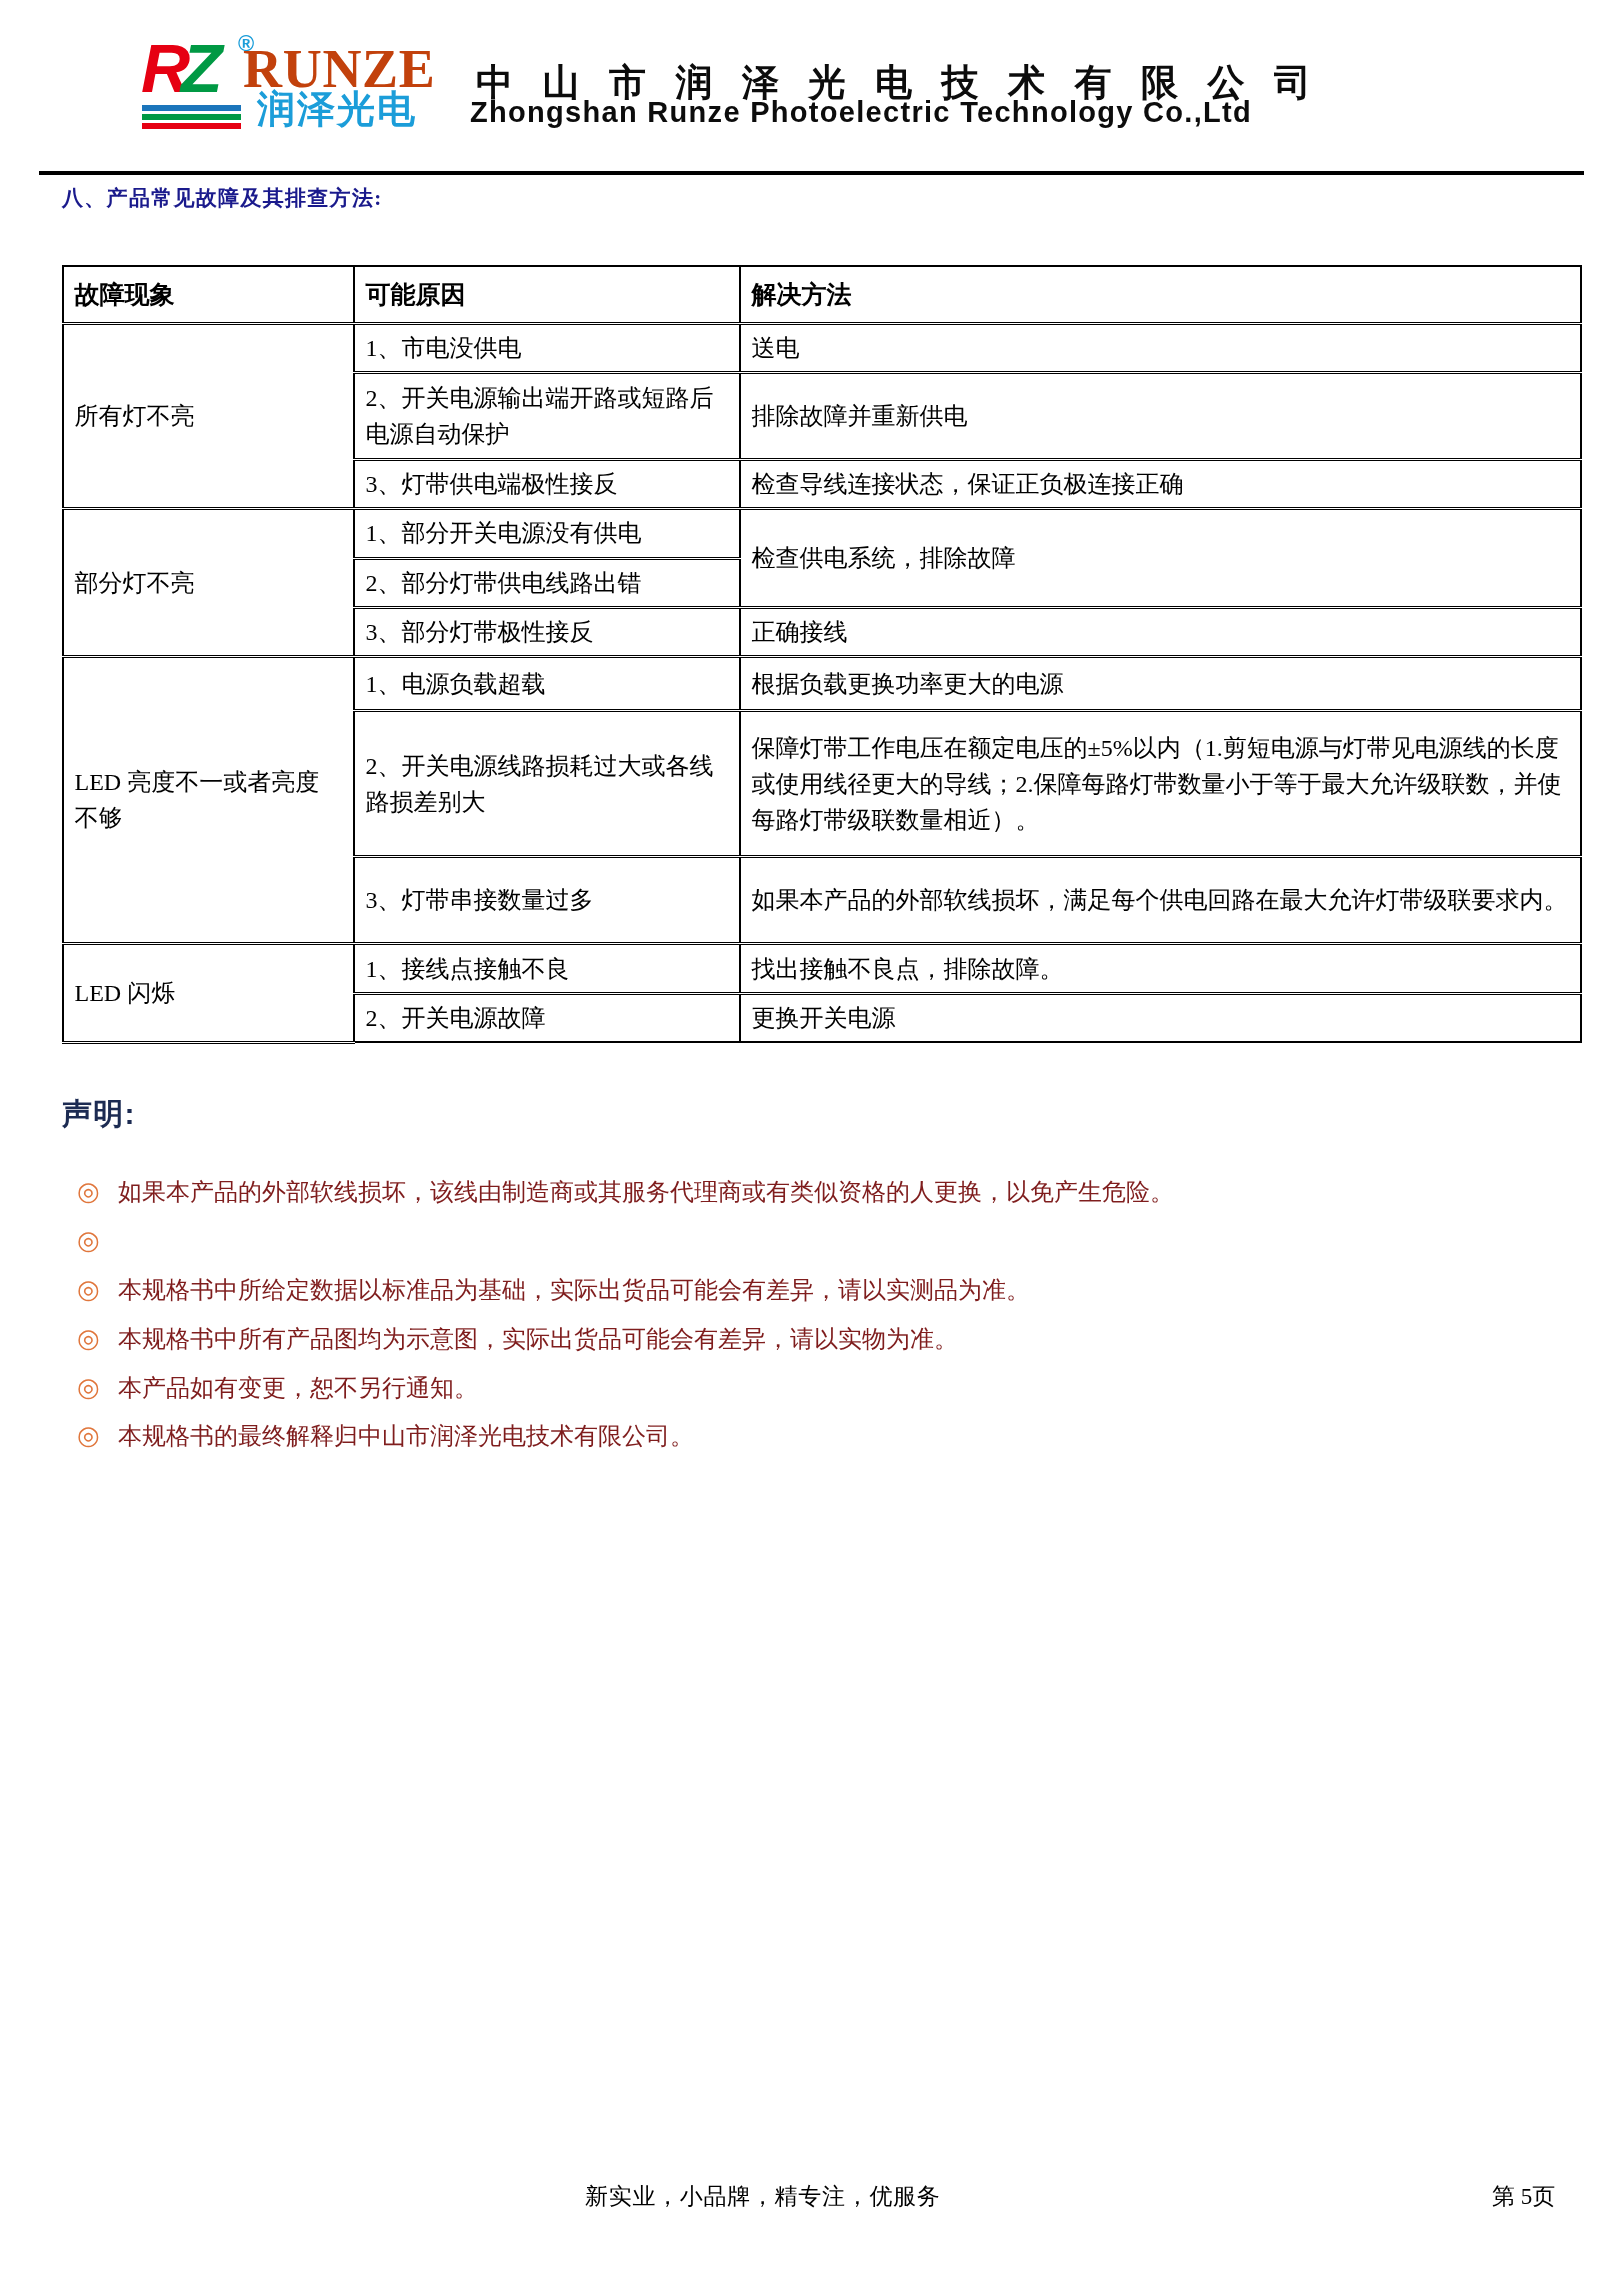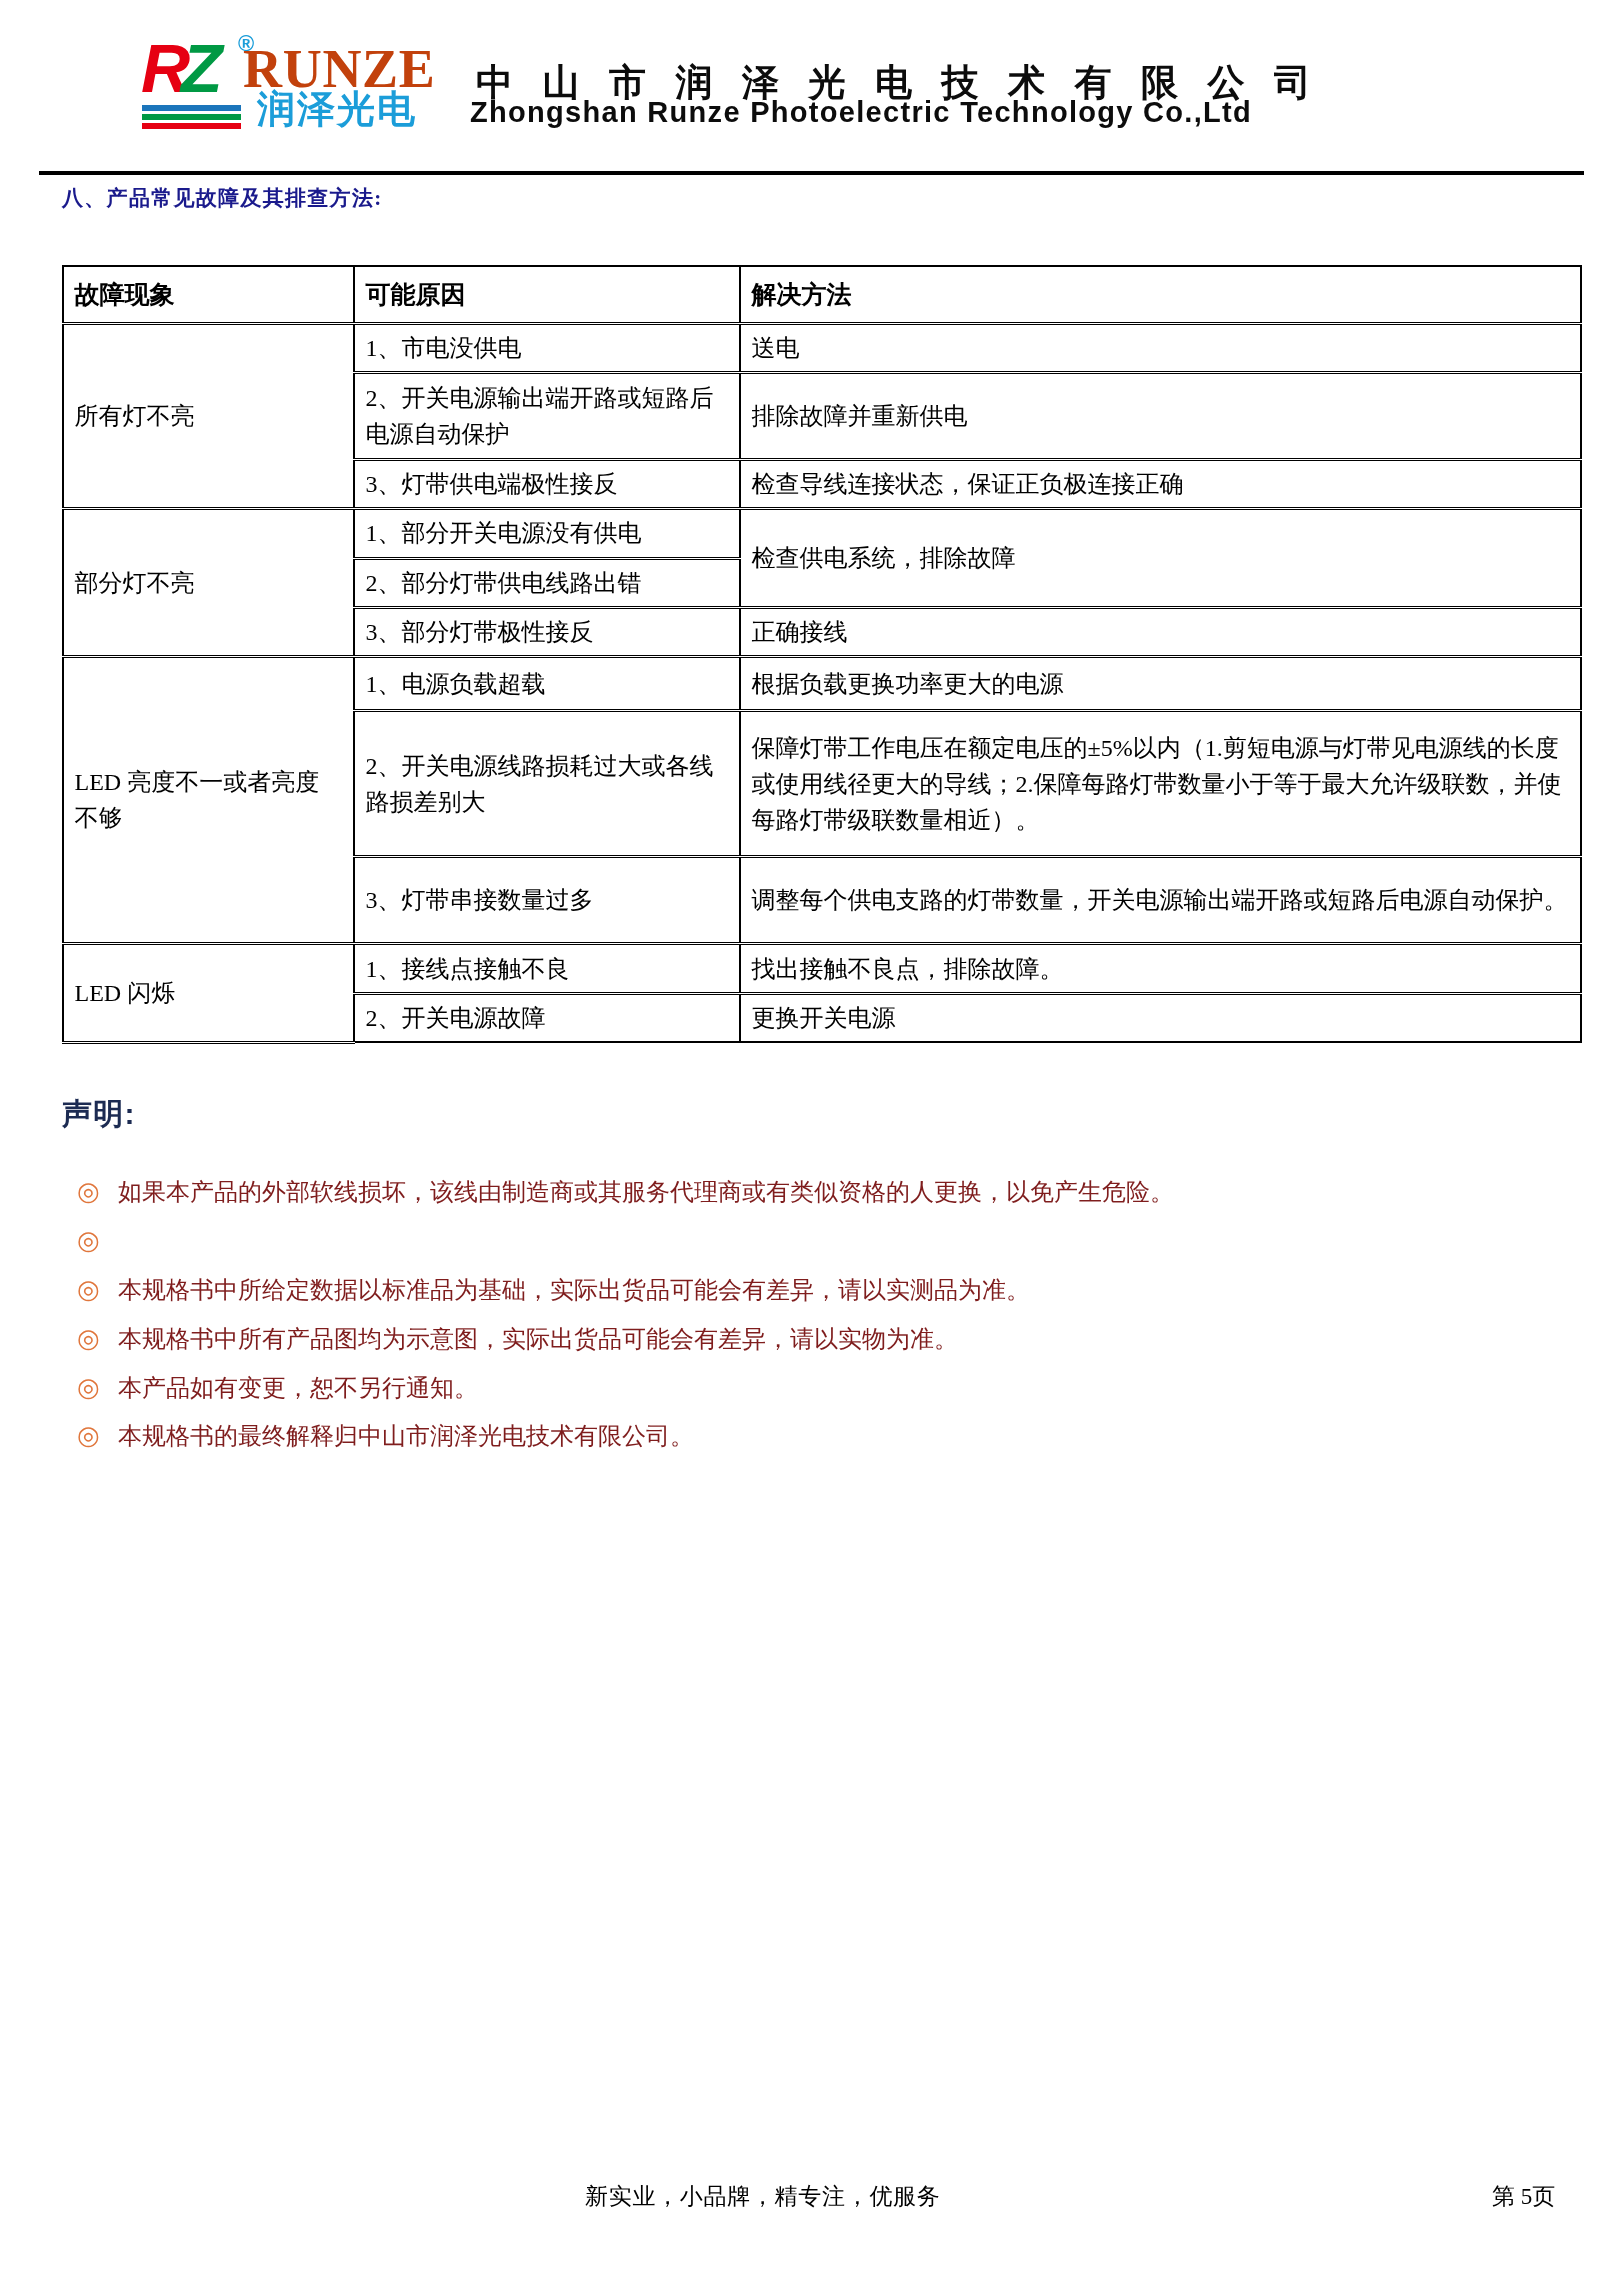--- a/index.html
+++ b/index.html
@@ -126,21 +126,21 @@
       <td class="edge-l" rowspan="3">LED 亮度不一或者亮度不够</td>
       <td>1、电源负载超载</td>
       <td class="edge-r">根据负载更换功率更大的电源</td>
     </tr>
     <tr style="height:146px;">
       <td>2、开关电源线路损耗过大或各线路损差别大</td>
       <td class="edge-r">保障灯带工作电压在额定电压的±5%以内（1.剪短电源与灯带见电源线的长度或使用线径更大的导线；2.保障每路灯带数量小于等于最大允许级联数，并使每路灯带级联数量相近）。</td>
     </tr>
     <tr style="height:87px;">
       <td>3、灯带串接数量过多</td>
-      <td class="edge-r">调整每个供电支路的灯带数量，开关电源输出端开路或短路后电源自动保护。</td>
+      <td class="edge-r">如果本产品的外部软线损坏，满足每个供电回路在最大允许灯带级联要求内。</td>
     </tr>
 
     <tr style="height:42px;">
       <td class="edge-l" rowspan="2">LED 闪烁</td>
       <td>1、接线点接触不良</td>
       <td class="edge-r">找出接触不良点，排除故障。</td>
     </tr>
     <tr style="height:45px;" class="last-row">
       <td>2、开关电源故障</td>
       <td class="edge-r">更换开关电源</td>

